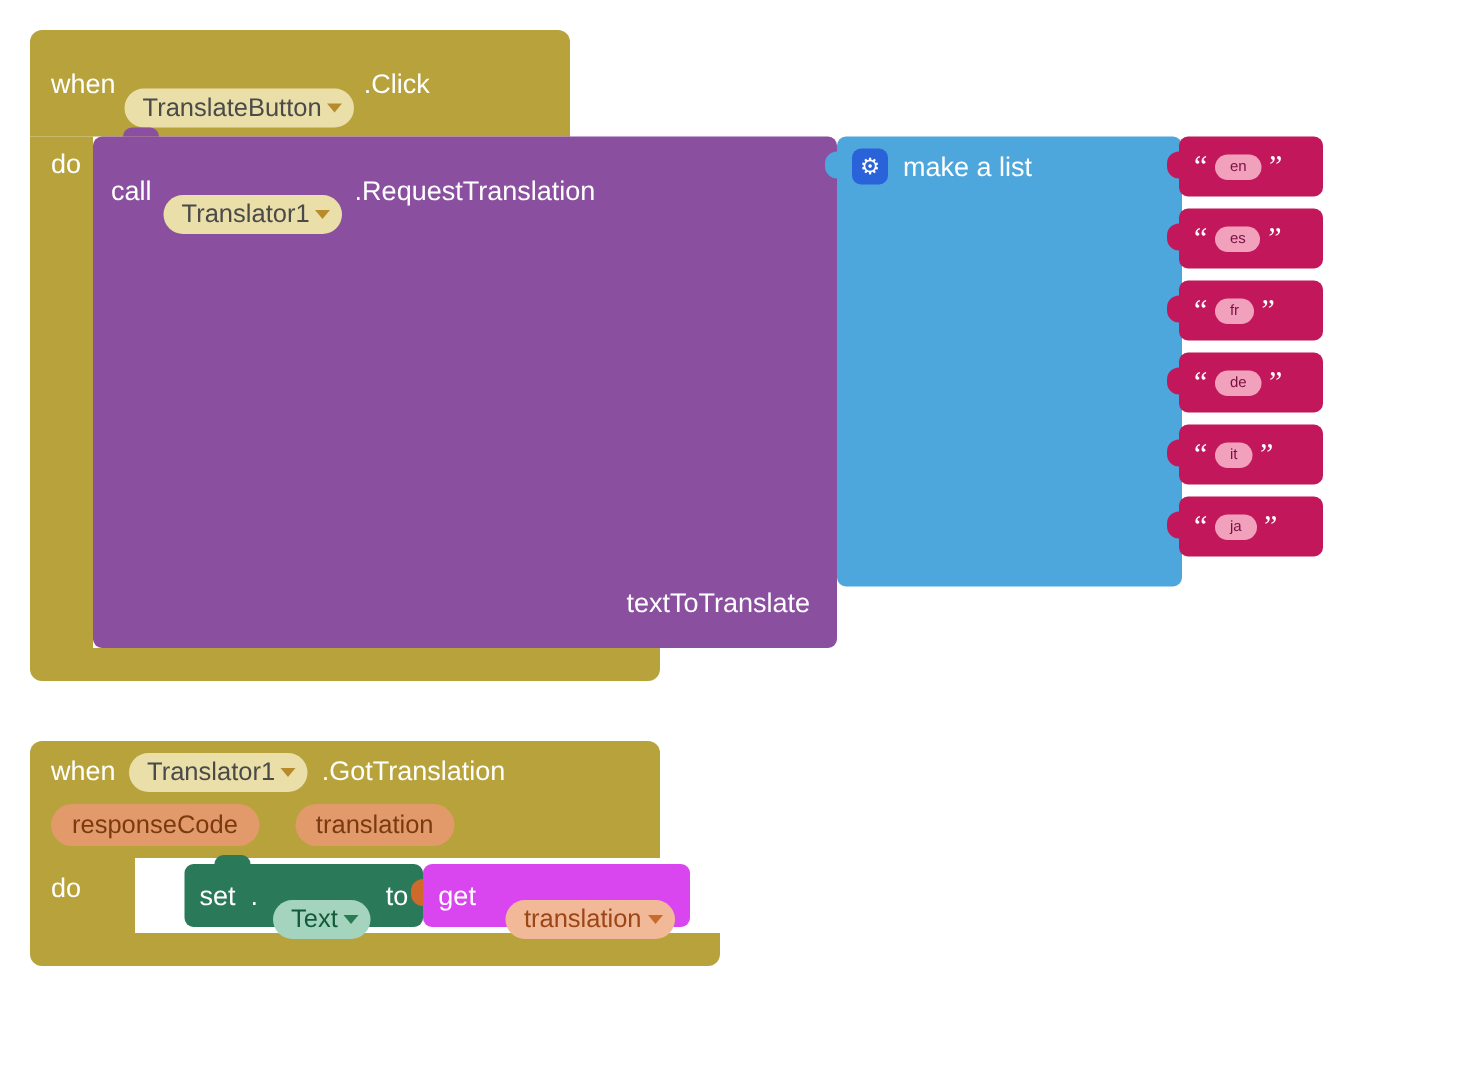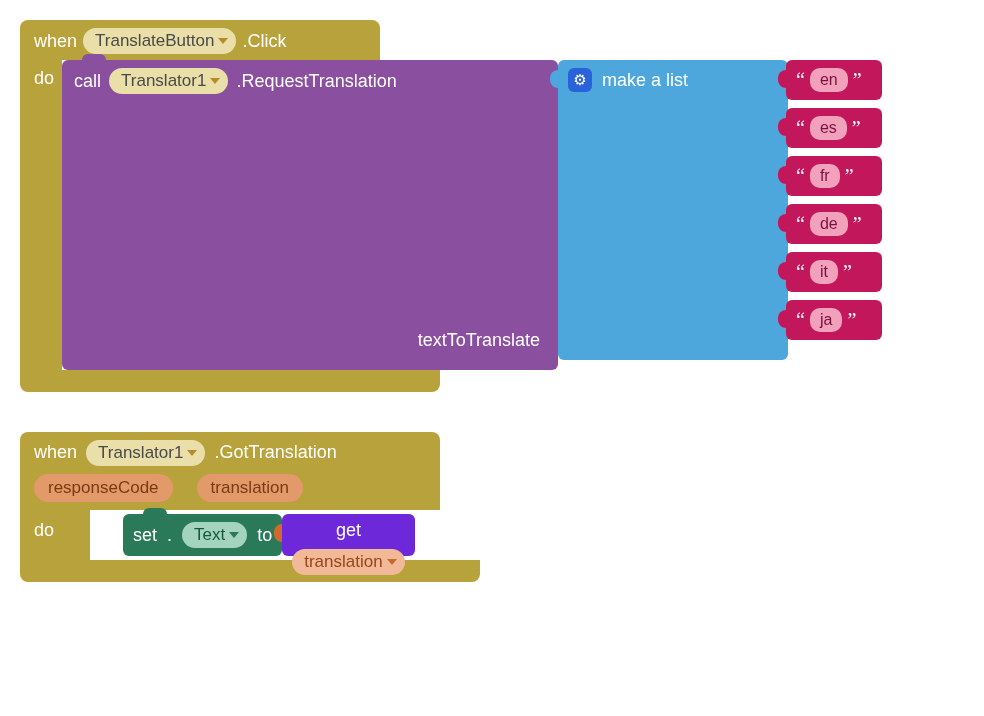--- a/index.html
+++ b/index.html
@@ -116,34 +116,35 @@
   min-width: 96px;
   height: 40px;
   position: relative;
 }
 .quote { font-family: Georgia, serif; font-size: 20px; line-height: 1; }
 .pill {
   background: #f2a1bd;
   color: #7a1040;
   border-radius: 10px;
   padding: 3px 10px;
-  font-size: 16px;
+  font-size: 10px;
   font-weight: 500;
 }
 
 
 .dropdown {
   background: #eadfa8;
   color: #4a4a4a;
   border-radius: 16px;
   padding: 3px 8px 3px 12px;
   display: inline-flex;
   align-items: center;
   gap: 4px;
   font-size: 17px;
+  margin-top: 31px;
 }
 .dropdown .caret {
   width: 0; height: 0;
   border-left: 5px solid transparent;
   border-right: 5px solid transparent;
   border-top: 6px solid #b88b2a;
 }
 .dropdown.green-bg { background: #a4d4be; color: #145a3a; }
 .dropdown.green-bg .caret { border-top-color: #2a7a54; }
 .dropdown.orange-bg { background: #f2b999; color: #9a4617; }
@@ -194,28 +195,27 @@
   background: #2a7a5a;
   border-radius: 6px;
   padding: 6px 10px;
   display: inline-flex;
   align-items: center;
   gap: 10px;
   height: 42px;
 }
 
 .get-block {
-  background: #6d28d9;
+  background: #d946ef;
   border-radius: 6px;
   padding: 6px 10px;
   display: inline-flex;
   align-items: center;
-  gap: 8px;
+  gap: 20px;
   height: 42px;
-  flex-direction: column;
 }
 
 
 .plug {
   position: absolute;
   left: -8px; top: 10px;
   width: 8px; height: 18px;
   border-top-left-radius: 8px;
   border-bottom-left-radius: 8px;
 }

